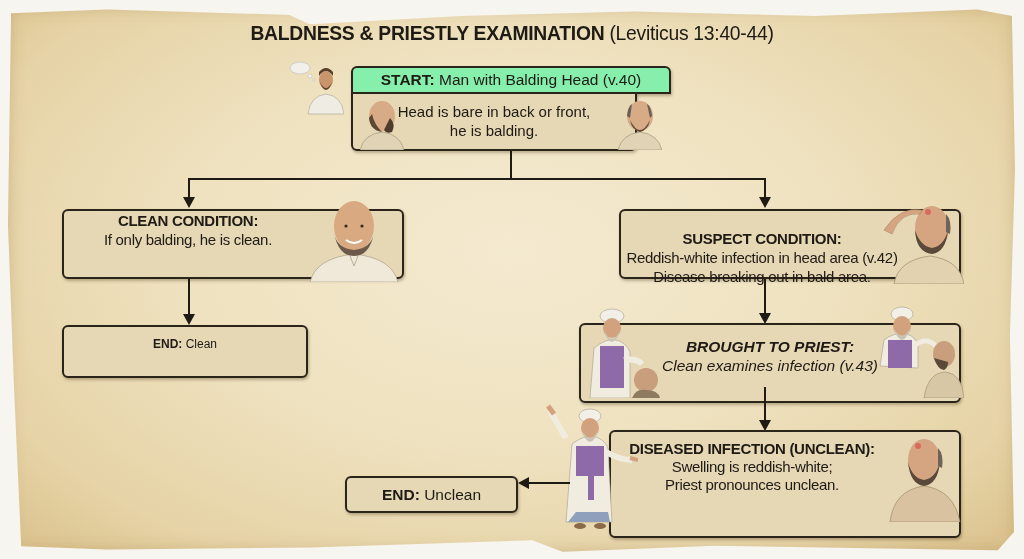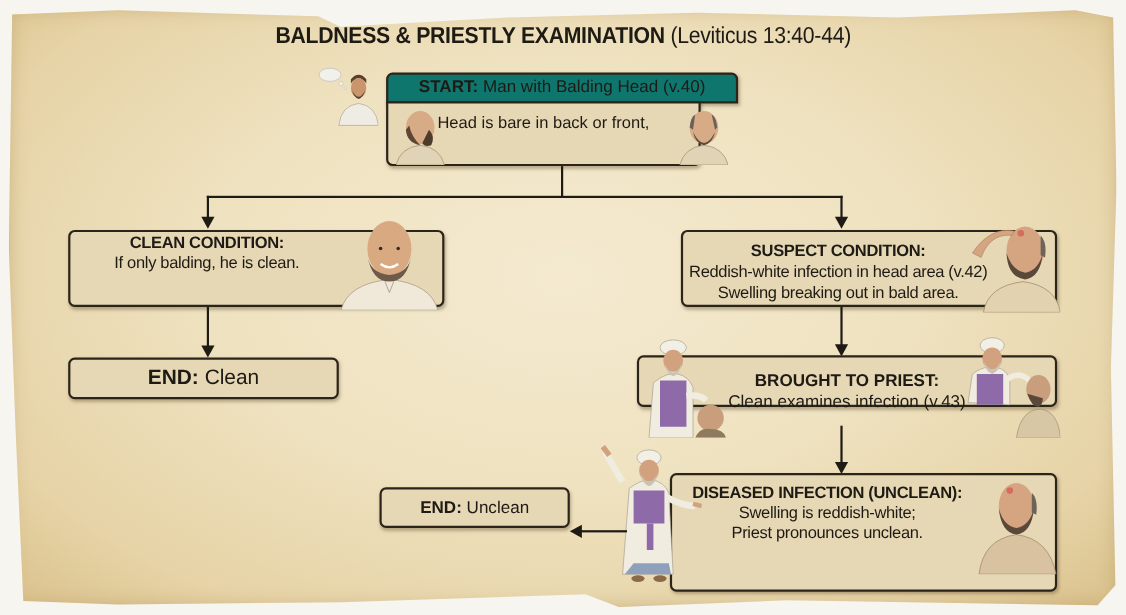--- a/index.html
+++ b/index.html
@@ -27,21 +27,21 @@
     position: absolute; background: #e6d7b5;
     border: 2px solid #2b241b; border-radius: 6px;
     box-shadow: 1px 2px 3px rgba(80,60,30,0.35);
     text-align: center; font-size: 15px; line-height: 19px;
   }
   .box .head { font-weight: bold; }
   .cond { letter-spacing: -0.3px; }
 
   .start-head {
     position: absolute; left: 351px; top: 66px; width: 320px; height: 28px;
-    border-radius: 6px 6px 0 0; background: #0f766e; line-height: 24px; font-size: 15.5px;
+    border-radius: 6px 6px 0 0; background: #86efac; line-height: 24px; font-size: 15.5px;
   }
   .start-body {
     position: absolute; left: 351px; top: 92px; width: 286px; height: 59px;
     border-radius: 0 0 6px 6px; padding-top: 8px;
   }
 
   .line { position: absolute; background: #1e1a14; }
   .arrow-down {
     position: absolute; width: 0; height: 0;
     border-left: 6px solid transparent; border-right: 6px solid transparent;
@@ -78,20 +78,21 @@
   </svg>
 </div>
 
 <div class="box start-head">
   <span class="head">START:</span>
   <span>Man with Balding Head (v.40)</span>
 </div>
 
 <div class="box start-body">
   <div>Head is bare in back or front,</div>
+  <div>he is balding.</div>
 </div>
 <div class="figure" style="left:360px;top:96px;">
   <svg width="46" height="54" viewBox="0 0 46 54">
     <path d="M0 54 Q4 38 22 36 Q40 38 44 54 Z" fill="#e0d3b6" stroke="#9c8b6c" stroke-width="0.6"></path>
     <ellipse cx="22" cy="20" rx="13" ry="15" fill="#d7ab86"></ellipse>
     <path d="M9 22 Q10 34 22 36 Q14 28 12 18Z" fill="#5c4634"></path>
     <path d="M30 22 Q36 28 32 36 Q26 38 24 34 Z" fill="#4e3b2b"></path>
   </svg>
 </div>
 <div class="figure" style="left:616px;top:96px;">
@@ -122,45 +123,45 @@
     <ellipse cx="48" cy="30" rx="20" ry="25" fill="#d9aa82"></ellipse>
     <path d="M28 36 Q32 60 48 60 Q64 60 68 36 Q66 52 48 54 Q30 52 28 36Z" fill="#6d5a4a"></path>
     <path d="M40 44 Q48 50 56 44" fill="none" stroke="#fff" stroke-width="2"></path>
     <circle cx="40" cy="30" r="1.6" fill="#3a2a1e"></circle>
     <circle cx="56" cy="30" r="1.6" fill="#3a2a1e"></circle>
   </svg>
 </div>
 
 <div class="line" style="left:188px;top:279px;width:2px;height:36px;"></div>
 <div class="arrow-down" style="left:183px;top:314px;"></div>
-<div class="box" style="left:62px;top:325px;width:246px;height:38px;line-height:34px;font-size:19px;">
+<div class="box" style="left:62px;top:325px;width:246px;height:53px;line-height:34px;font-size:12px;">
   <span class="head">END:</span>
   <span>Clean</span>
 </div>
 
-<div class="box cond" style="left:619px;top:209px;width:342px;height:70px;padding-top:8px;padding-right:56px;">
+<div class="box cond" style="left:619px;top:209px;width:342px;height:70px;padding-top:18px;padding-right:56px;">
   <div class="head">SUSPECT CONDITION:</div>
   <div>Reddish-white infection in head area (v.42)</div>
-  <div>Swelling breaking out in bald area.</div>
+  <div>Disease breaking out in bald area.</div>
 </div>
 <div class="figure" style="left:880px;top:200px;">
   <svg width="84" height="84" viewBox="0 0 84 84">
     <path d="M14 84 Q18 60 50 56 Q80 60 84 84 Z" fill="#e2d2b0" stroke="#a08c68" stroke-width="0.7"></path>
     <ellipse cx="52" cy="28" rx="17" ry="22" fill="#d4a580"></ellipse>
     <circle cx="48" cy="12" r="3" fill="#d86b5e"></circle>
     <path d="M35 30 Q36 52 52 54 Q66 52 68 30 Q64 46 52 48 Q40 46 35 30Z" fill="#5a4838"></path>
     <path d="M66 14 Q72 20 70 34 L66 32Z" fill="#6e6358"></path>
     <path d="M4 30 Q20 6 42 10 L40 14 Q20 12 12 34 Z" fill="#d4a580" stroke="#a57a5a" stroke-width="0.5"></path>
   </svg>
 </div>
 
 <div class="line" style="left:764px;top:279px;width:2px;height:35px;"></div>
 <div class="arrow-down" style="left:759px;top:313px;"></div>
 
-<div class="box" style="left:579px;top:323px;width:382px;height:47px;padding-top:12px;font-size:15.5px;">
+<div class="box" style="left:579px;top:323px;width:382px;height:80px;padding-top:12px;font-size:15.5px;font-style:italic;">
   <div class="head">BROUGHT TO PRIEST:</div>
   <div>Clean examines infection (v.43)</div>
 </div>
 <div class="figure" style="left:586px;top:308px;">
   <svg width="74" height="90" viewBox="0 0 74 90">
     <path d="M4 90 L8 40 Q20 30 30 32 Q40 34 44 44 L44 90 Z" fill="#f1ece0" stroke="#a59e8c" stroke-width="0.6"></path>
     <path d="M14 38 L38 38 L38 80 L14 80 Z" fill="#8e6aa8"></path>
     <ellipse cx="26" cy="8" rx="12" ry="7" fill="#f2efe6" stroke="#a59e8c" stroke-width="0.6"></ellipse>
     <ellipse cx="26" cy="20" rx="9" ry="10" fill="#d2a27e"></ellipse>
     <path d="M18 22 Q26 40 34 22 Q32 32 26 34 Q20 32 18 22Z" fill="#c9c3b6"></path>
@@ -213,16 +214,16 @@
     <path d="M2 86 Q6 54 36 50 Q66 54 72 86 Z" fill="#d8c2a0" stroke="#a08c68" stroke-width="0.7"></path>
     <ellipse cx="36" cy="24" rx="16" ry="21" fill="#d4a580"></ellipse>
     <circle cx="30" cy="10" r="3" fill="#d86b5e"></circle>
     <path d="M20 26 Q22 48 36 50 Q50 48 52 26 Q48 42 36 44 Q24 42 20 26Z" fill="#5a4838"></path>
     <path d="M50 12 Q56 18 54 32 L50 30Z" fill="#6e6358"></path>
   </svg>
 </div>
 
 <div class="line" style="left:528px;top:482px;width:42px;height:2px;"></div>
 <div class="arrow-left" style="left:518px;top:477px;"></div>
-<div class="box" style="left:345px;top:443px;width:173px;height:37px;line-height:33px;font-size:15.5px;">
+<div class="box" style="left:345px;top:476px;width:173px;height:37px;line-height:33px;font-size:15.5px;">
   <span class="head">END:</span>
   <span>Unclean</span>
 </div>
 
 </body></html>

